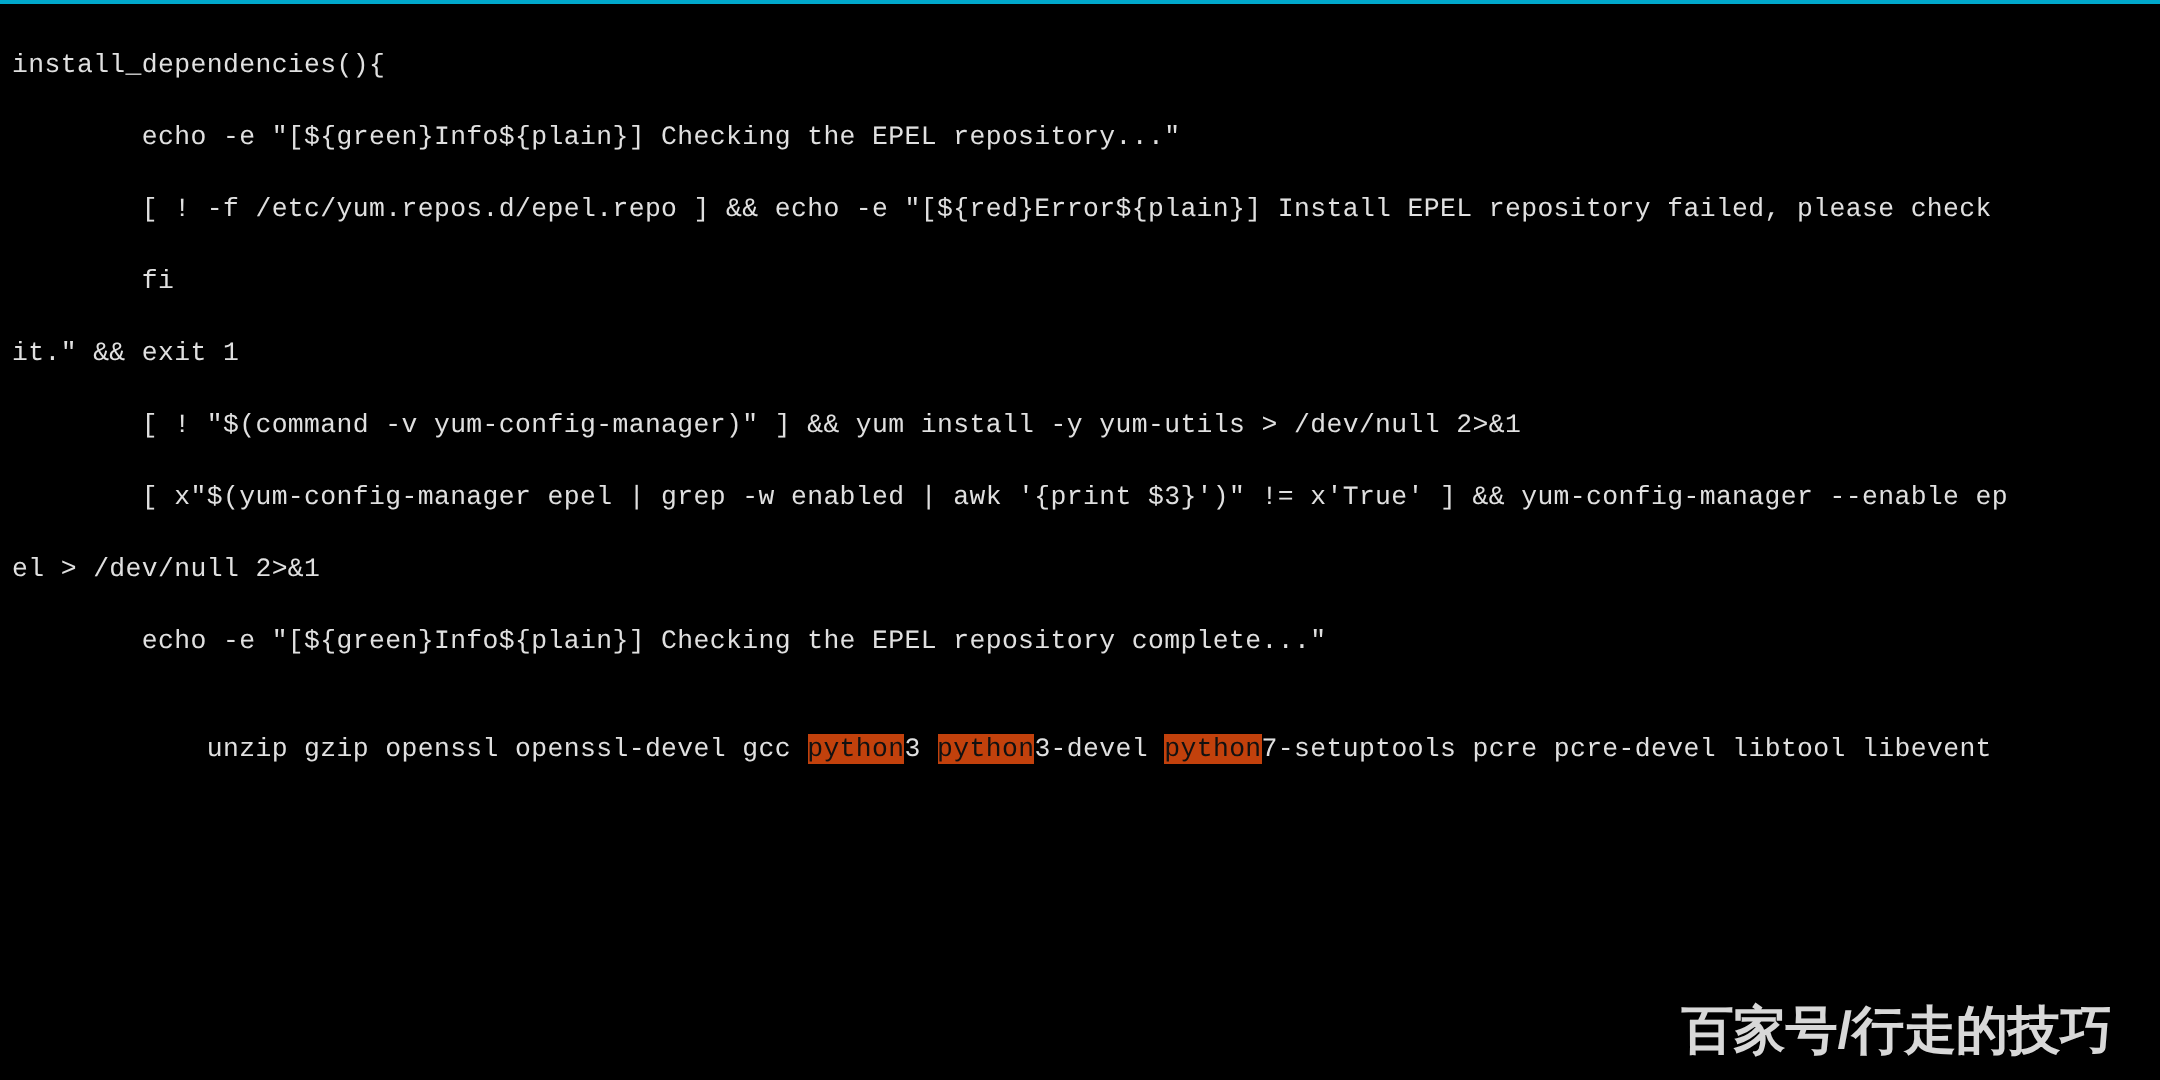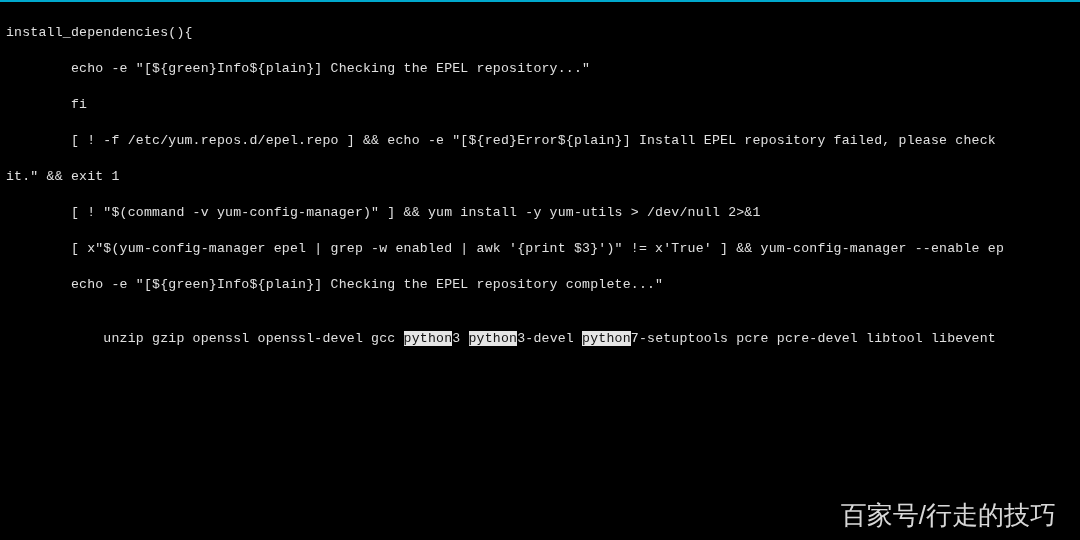--- a/index.html
+++ b/index.html
@@ -16,45 +16,47 @@
     line-height: 18px;
     color: #e0e0e0;
     border-top: 2px solid #00a8cc;
   }
   .terminal {
     padding: 4px 6px;
     white-space: pre;
     letter-spacing: 0.2px;
   }
   .hl {
-    background: #e5e5e5;
+    background: #c2410c;
     color: #111;
   }
   .watermark {
     position: absolute;
     bottom: 16px;
     right: 24px;
     color: #f0f0f0;
     font-family: "SimHei","Microsoft YaHei",sans-serif;
     font-size: 26px;
     opacity: 0.9;
     white-space: nowrap;
+    font-weight: bold;
   }
 </style>
 </head>
 <body>
 
 <div class="terminal">
 <div>install_dependencies(){</div>
 <div>        echo -e "[${green}Info${plain}] Checking the EPEL repository..."</div>
+<div>        [ ! -f /etc/yum.repos.d/epel.repo ] &amp;&amp; echo -e "[${red}Error${plain}] Install EPEL repository failed, please check </div>
 <div>        fi</div>
-<div>        [ ! -f /etc/yum.repos.d/epel.repo ] &amp;&amp; echo -e "[${red}Error${plain}] Install EPEL repository failed, please check </div>
 <div>it." &amp;&amp; exit 1</div>
 <div>        [ ! "$(command -v yum-config-manager)" ] &amp;&amp; yum install -y yum-utils &gt; /dev/null 2&gt;&amp;1</div>
 <div>        [ x"$(yum-config-manager epel | grep -w enabled | awk '{print $3}')" != x'True' ] &amp;&amp; yum-config-manager --enable ep</div>
+<div>el &gt; /dev/null 2&gt;&amp;1</div>
 <div>        echo -e "[${green}Info${plain}] Checking the EPEL repository complete..."</div>
 <div></div>
 <div><span>            unzip gzip openssl openssl-devel gcc </span><span class="hl">python</span><span>3 </span><span class="hl">python</span><span>3-devel </span><span class="hl">python</span><span>7-setuptools pcre pcre-devel libtool libevent</span></div>
 
 
 
 
 
 
 

